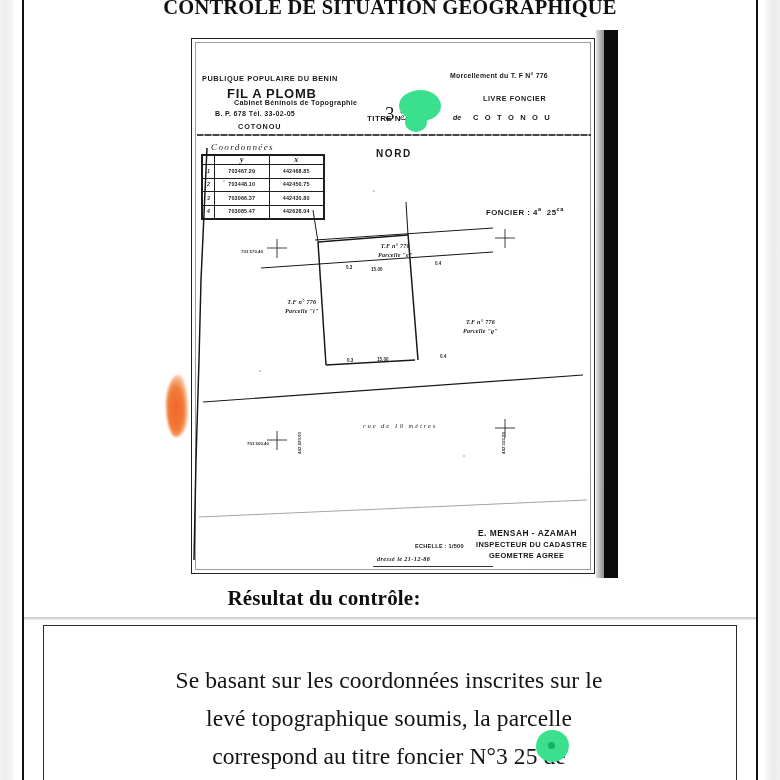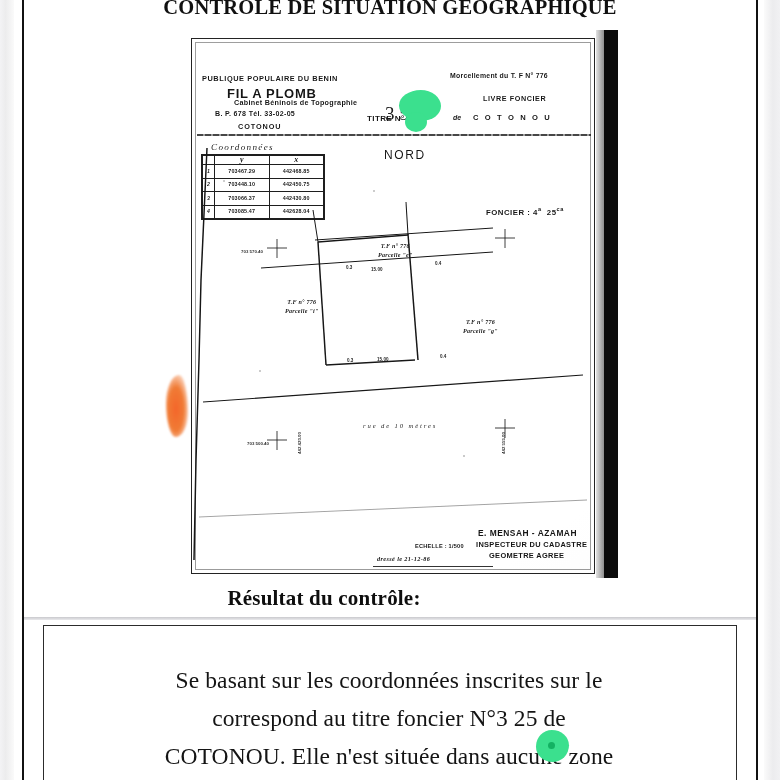--- a/index.html
+++ b/index.html
@@ -101,21 +101,21 @@
   .titre-label { left: 204px; top: 84px;  font-size: 8px;   letter-spacing: .4px;  font-weight: bold; }
   .titre-num   { left: 222px; top: 73px;  font-size: 19px;  font-weight: 500; color: #242422;
                  font-family: "Liberation Serif", serif; }
 
   .rule-under-hdr {
     position: absolute; left: 34px; top: 104px; width: 394px; height: 2px;
     background: repeating-linear-gradient(to right,#2b2b29 0 6px,#8a8a86 6px 8px);
     opacity: .85;
   }
 
-  .nord        { left: 213px; top: 118px; font-size: 12px; letter-spacing: 1.6px; font-weight: 400; margin-left: 8px; }
+  .nord        { left: 213px; top: 118px; font-size: 10px; letter-spacing: 1.6px; font-weight: 700; }
   .surface     { left: 323px; top: 176px; font-size: 7.8px; letter-spacing: .5px;  font-weight: 600; }
   .surface sup { font-size: 5.6px; }
 
   
   .coord-title { left: 48px;  top: 112px; font-size: 9.2px; font-style: italic;
                  letter-spacing: 1.3px; font-family: "Liberation Serif", serif; }
   .coord-table {
     position: absolute; left: 38px; top: 124px; width: 122px; height: 64px;
     border: 1.1px solid #26261f;
   }
@@ -374,20 +374,21 @@
   <div class="blob" id="blob-titre-a"></div>
   <div class="blob" id="blob-titre-b"></div>
 
   <div class="result-heading">Résultat du contrôle:</div>
   <div class="sep-bar"></div>
 
   <div class="result-box"></div>
 
   <div class="result-text">
     <span class="ln">Se basant sur les coordonnées inscrites sur le</span>
+    <span class="ln">levé topographique soumis, la parcelle</span>
     <span class="ln">correspond au titre foncier N°3     25 de</span>
     <span class="ln clip">COTONOU. Elle n'est située dans aucune zone</span>
   </div>
 
   <div class="blob" id="blob-body"></div>
   <div class="blob" id="blob-body-dot"></div>
 
 </div>
 
 </body></html>

